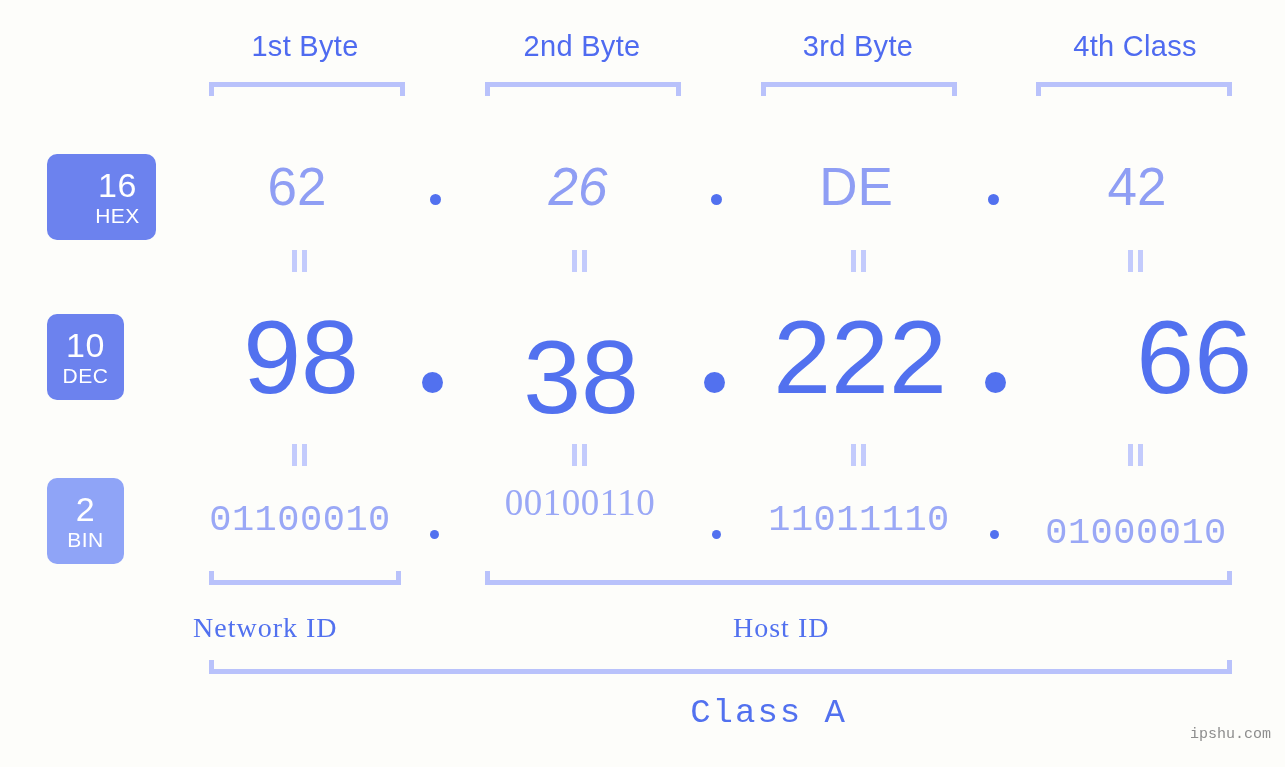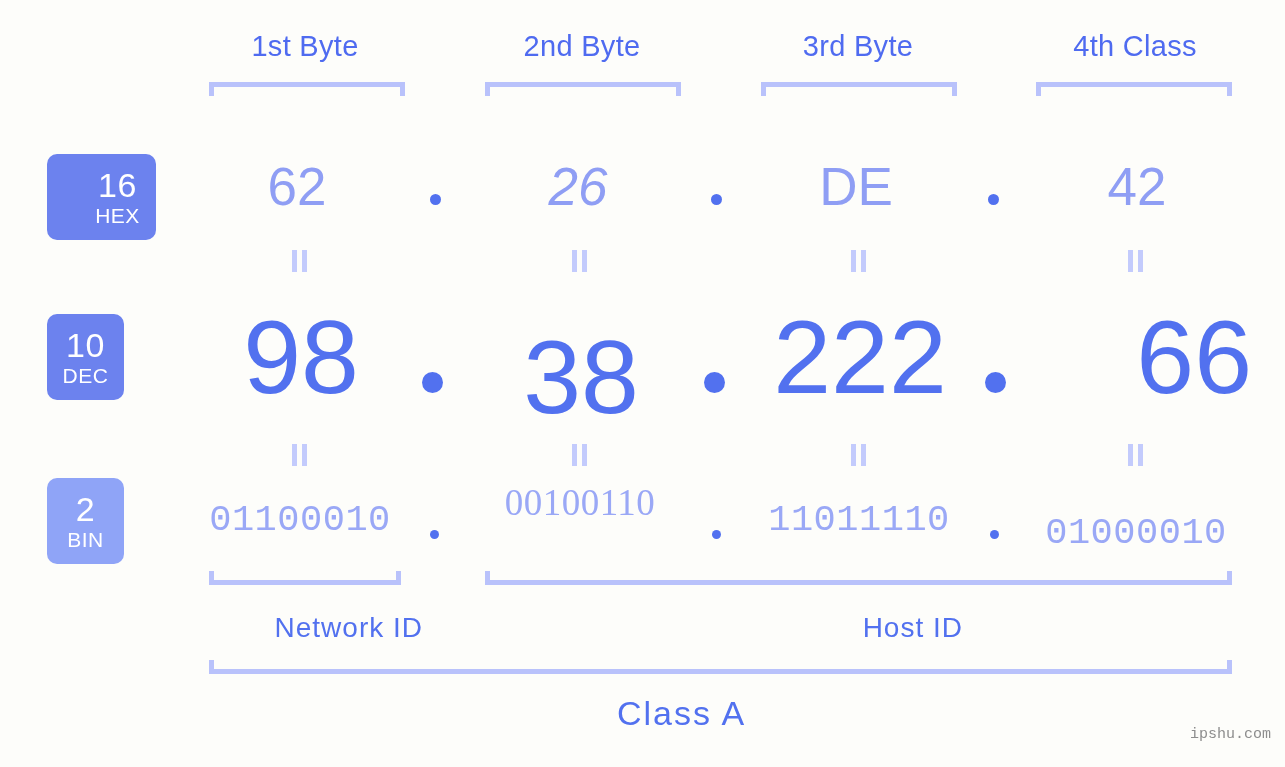--- a/index.html
+++ b/index.html
@@ -126,33 +126,33 @@
     height: 22px;
     background: #c3cbfc;
     display: block;
   }
   .eq i:first-child { left: 0; }
   .eq i:last-child  { left: 10px; }
 
   
   .id-label {
     position: absolute;
-    text-align: right;
+    text-align: left;
     font-size: 28px;
     color: #5271ef;
-    font-family: Liberation Sans, sans-serif;
+    font-family: Liberation Serif, serif;
     white-space: nowrap;
     letter-spacing: 1px;
   }
   .class-label {
     position: absolute;
-    text-align: left;
+    text-align: right;
     font-size: 34px;
     color: #5271ef;
-    font-family: Liberation Sans, sans-serif;
+    font-family: Liberation Mono, monospace;
     white-space: nowrap;
     letter-spacing: 2px;
   }
 
   
   .watermark {
     position: absolute;
     right: 14px;
     bottom: 24px;
     font-size: 15px;

